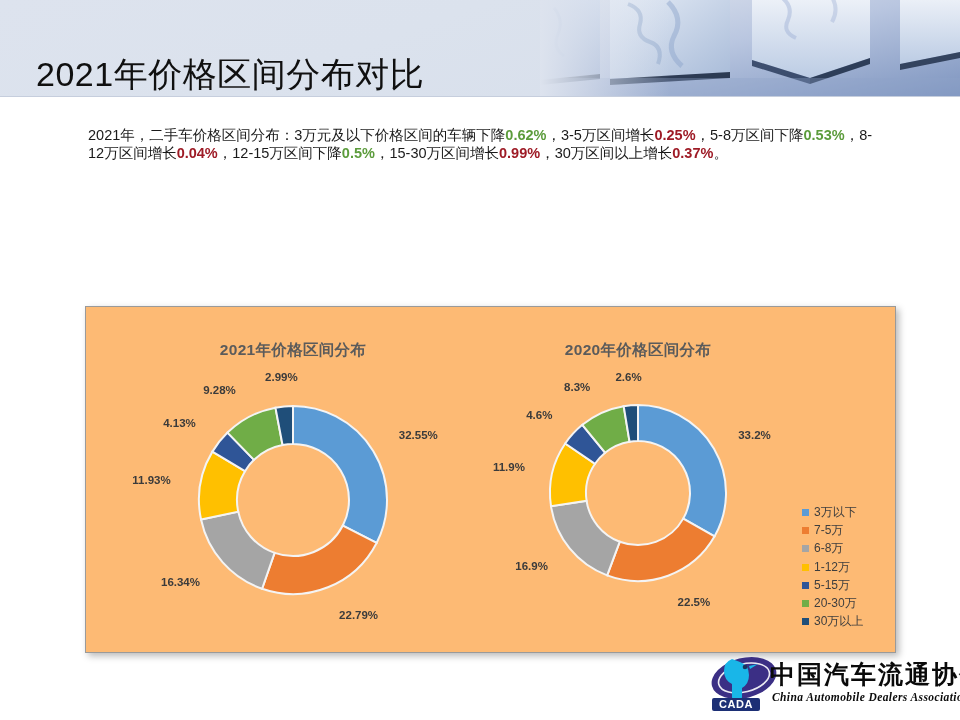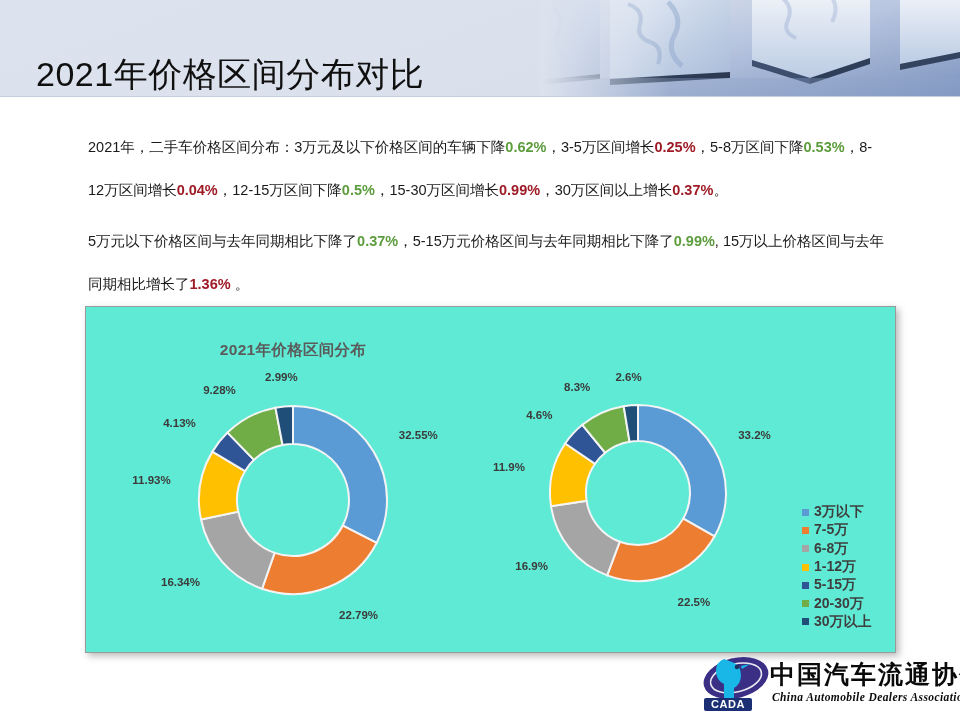--- a/index.html
+++ b/index.html
@@ -27,31 +27,31 @@
     letter-spacing: 0.5px; white-space: nowrap; margin-top: 12px;
   }
   .header-bottom-line {
     position: absolute; left: 0; top: 96px; width: 960px; height: 1px;
     background: #c6cedd;
   }
 
   
   .body-text {
     position: absolute; left: 88px; top: 126px; width: 800px;
-    font-size: 14.5px; line-height: 43px; color: #1a1a1a;
+    font-size: 14.5px; line-height: 18px; color: #1a1a1a;
   }
   .body-text p { margin: 0; }
   .p2 { margin-top: 8px !important; }
   .dn { color: #5c9c3c; font-weight: bold; }   
   .up { color: #9e1b26; font-weight: bold; }   
 
   
   .chart-panel {
     position: absolute; left: 85px; top: 306px; width: 811px; height: 347px;
-    background: #5eead4; border: 1px solid #9a9a9a;
+    background: #fdba74; border: 1px solid #9a9a9a;
     box-shadow: 3px 3px 7px rgba(0,0,0,0.28);
   }
   .chart-col { position: absolute; top: 0; height: 347px; }
   .chart-col.left  { left: 12px;  width: 390px; }
   .chart-col.right { left: 402px; width: 300px; }
 
   .chart-title {
     position: absolute; top: 33px; width: 100%;
     text-align: center; font-size: 15.5px; font-weight: bold;
     color: #5b5b5b; letter-spacing: 0.3px;
@@ -67,29 +67,29 @@
   .legend {
     position: absolute; left: 716px; top: 196px; width: 82px;
   }
   .legend-row {
     display: flex; align-items: center; height: 18.3px;
   }
   .legend-swatch {
     width: 7px; height: 7px; margin-right: 5px; flex: 0 0 auto;
   }
   .legend-label {
-    font-size: 14px; color: #3e3e3e; white-space: nowrap; font-weight: bold;
+    font-size: 12px; color: #3e3e3e; white-space: nowrap; font-weight: normal;
   }
 
   
   .logo {
     position: absolute; left: 694px; top: 654px; width: 262px; height: 62px;
   }
   .logo-mark {
-    position: absolute; left: 8px; top: 2px; width: 72px; height: 56px;
+    position: absolute; left: 16px; top: 2px; width: 72px; height: 56px;
   }
   .logo-cn {
     position: absolute; left: 76px; top: 4px;
     font-family: "Liberation Serif", serif;
     font-size: 25px; font-weight: bold; color: #0a0a0a;
     letter-spacing: 2px; white-space: nowrap;
   }
   .logo-en {
     position: absolute; left: 78px; top: 37px;
     font-family: "Liberation Serif", serif;
@@ -159,21 +159,20 @@
         <rect x="0" y="78" width="420" height="19" fill="#8ea3c8" opacity="0.35"></rect>
         <rect x="0" y="0" width="130" height="97" fill="url(#fadeL)"></rect>
       </svg>
     </div>
     <div class="header-title">2021年价格区间分布对比</div>
     <div class="header-bottom-line"></div>
   </div>
 
   <div class="body-text">
     <p><span>2021年，二手车价格区间分布：3万元及以下价格区间的车辆下降</span><span class="dn">0.62%</span><span>，3-5万区间增长</span><span class="up">0.25%</span><span>，5-8万区间下降</span><span class="dn">0.53%</span><span>，8-12万区间增长</span><span class="up">0.04%</span><span>，12-15万区间下降</span><span class="dn">0.5%</span><span>，15-30万区间增长</span><span class="up">0.99%</span><span>，30万区间以上增长</span><span class="up">0.37%</span><span>。</span></p>
-    <p class="p2"><span>5万元以下价格区间与去年同期相比下降了</span><span class="dn">0.37%</span><span>，5-15万元价格区间与去年同期相比下降了</span><span class="dn">0.99%</span><span>, 15万以上价格区间与去年同期相比增长了</span><span class="up">1.36%</span><span> 。</span></p>
   </div>
 
   <div class="chart-panel">
 
     <div class="chart-col left">
       <div class="chart-title">2021年价格区间分布</div>
       <div class="donut-wrap">
         <svg width="300" height="275" viewBox="0 0 300 275">
             <path d="M150 43 A94 94 0 0 1 233.62891133704136 179.9209178441151 L199.8214790944076 162.56990850287707 A56 56 0 0 0 150 81 Z" fill="#5B9BD5" stroke="#f4f4f4" stroke-width="2"></path>
             <text class="dlabel" x="255.8" y="76.4" text-anchor="start">32.55%</text>
@@ -187,20 +186,21 @@
             <text class="dlabel" x="52.8" y="64.0" text-anchor="end">4.13%</text>
             <path d="M84.50461844850193 69.57333616866629 A94 94 0 0 1 132.44591040387257 44.65361978696116 L139.54224449592408 81.98513519223218 A56 56 0 0 0 110.98147482038414 96.83092367495013 Z" fill="#70AD47" stroke="#f4f4f4" stroke-width="2"></path>
             <text class="dlabel" x="92.8" y="31.0" text-anchor="end">9.28%</text>
             <path d="M132.44591040387257 44.65361978696116 A94 94 0 0 1 150.00000000000006 43 L150.00000000000003 81 A56 56 0 0 0 139.54224449592408 81.98513519223218 Z" fill="#1F4E79" stroke="#f4f4f4" stroke-width="2"></path>
             <text class="dlabel" x="138.4" y="17.5" text-anchor="middle">2.99%</text>
           </svg>
       </div>
     </div>
 
     <div class="chart-col right">
+      <div class="chart-title">2020年价格区间分布</div>
       <div class="donut-wrap">
         <svg width="300" height="275" viewBox="0 0 300 275">
             <path d="M150 42 A88 88 0 0 1 226.57617041091822 173.3600060562497 L195.24955524281532 155.62182176051118 A52 52 0 0 0 150 78 Z" fill="#5B9BD5" stroke="#f4f4f4" stroke-width="2"></path>
             <text class="dlabel" x="250.2" y="75.6" text-anchor="start">33.2%</text>
             <path d="M226.57617041091822 173.3600060562497 A88 88 0 0 1 119.15297982316916 212.4163900338409 L131.7722153500545 178.700594110906 A52 52 0 0 0 195.24955524281532 155.62182176051118 Z" fill="#ED7D31" stroke="#f4f4f4" stroke-width="2"></path>
             <text class="dlabel" x="189.6" y="243.0" text-anchor="start">22.5%</text>
             <path d="M119.15297982316916 212.4163900338409 A88 88 0 0 1 62.998646463063565 143.21985184262658 L98.59010927362847 137.81173063427934 A52 52 0 0 0 131.7722153500545 178.700594110906 Z" fill="#A5A5A5" stroke="#f4f4f4" stroke-width="2"></path>
             <text class="dlabel" x="59.9" y="207.1" text-anchor="end">16.9%</text>
             <path d="M62.998646463063565 143.21985184262658 A88 88 0 0 1 77.21690946383858 80.53666274901246 L106.9918101377228 100.77166435168918 A52 52 0 0 0 98.59010927362847 137.81173063427934 Z" fill="#FFC000" stroke="#f4f4f4" stroke-width="2"></path>
             <text class="dlabel" x="36.9" y="108.3" text-anchor="end">11.9%</text>

